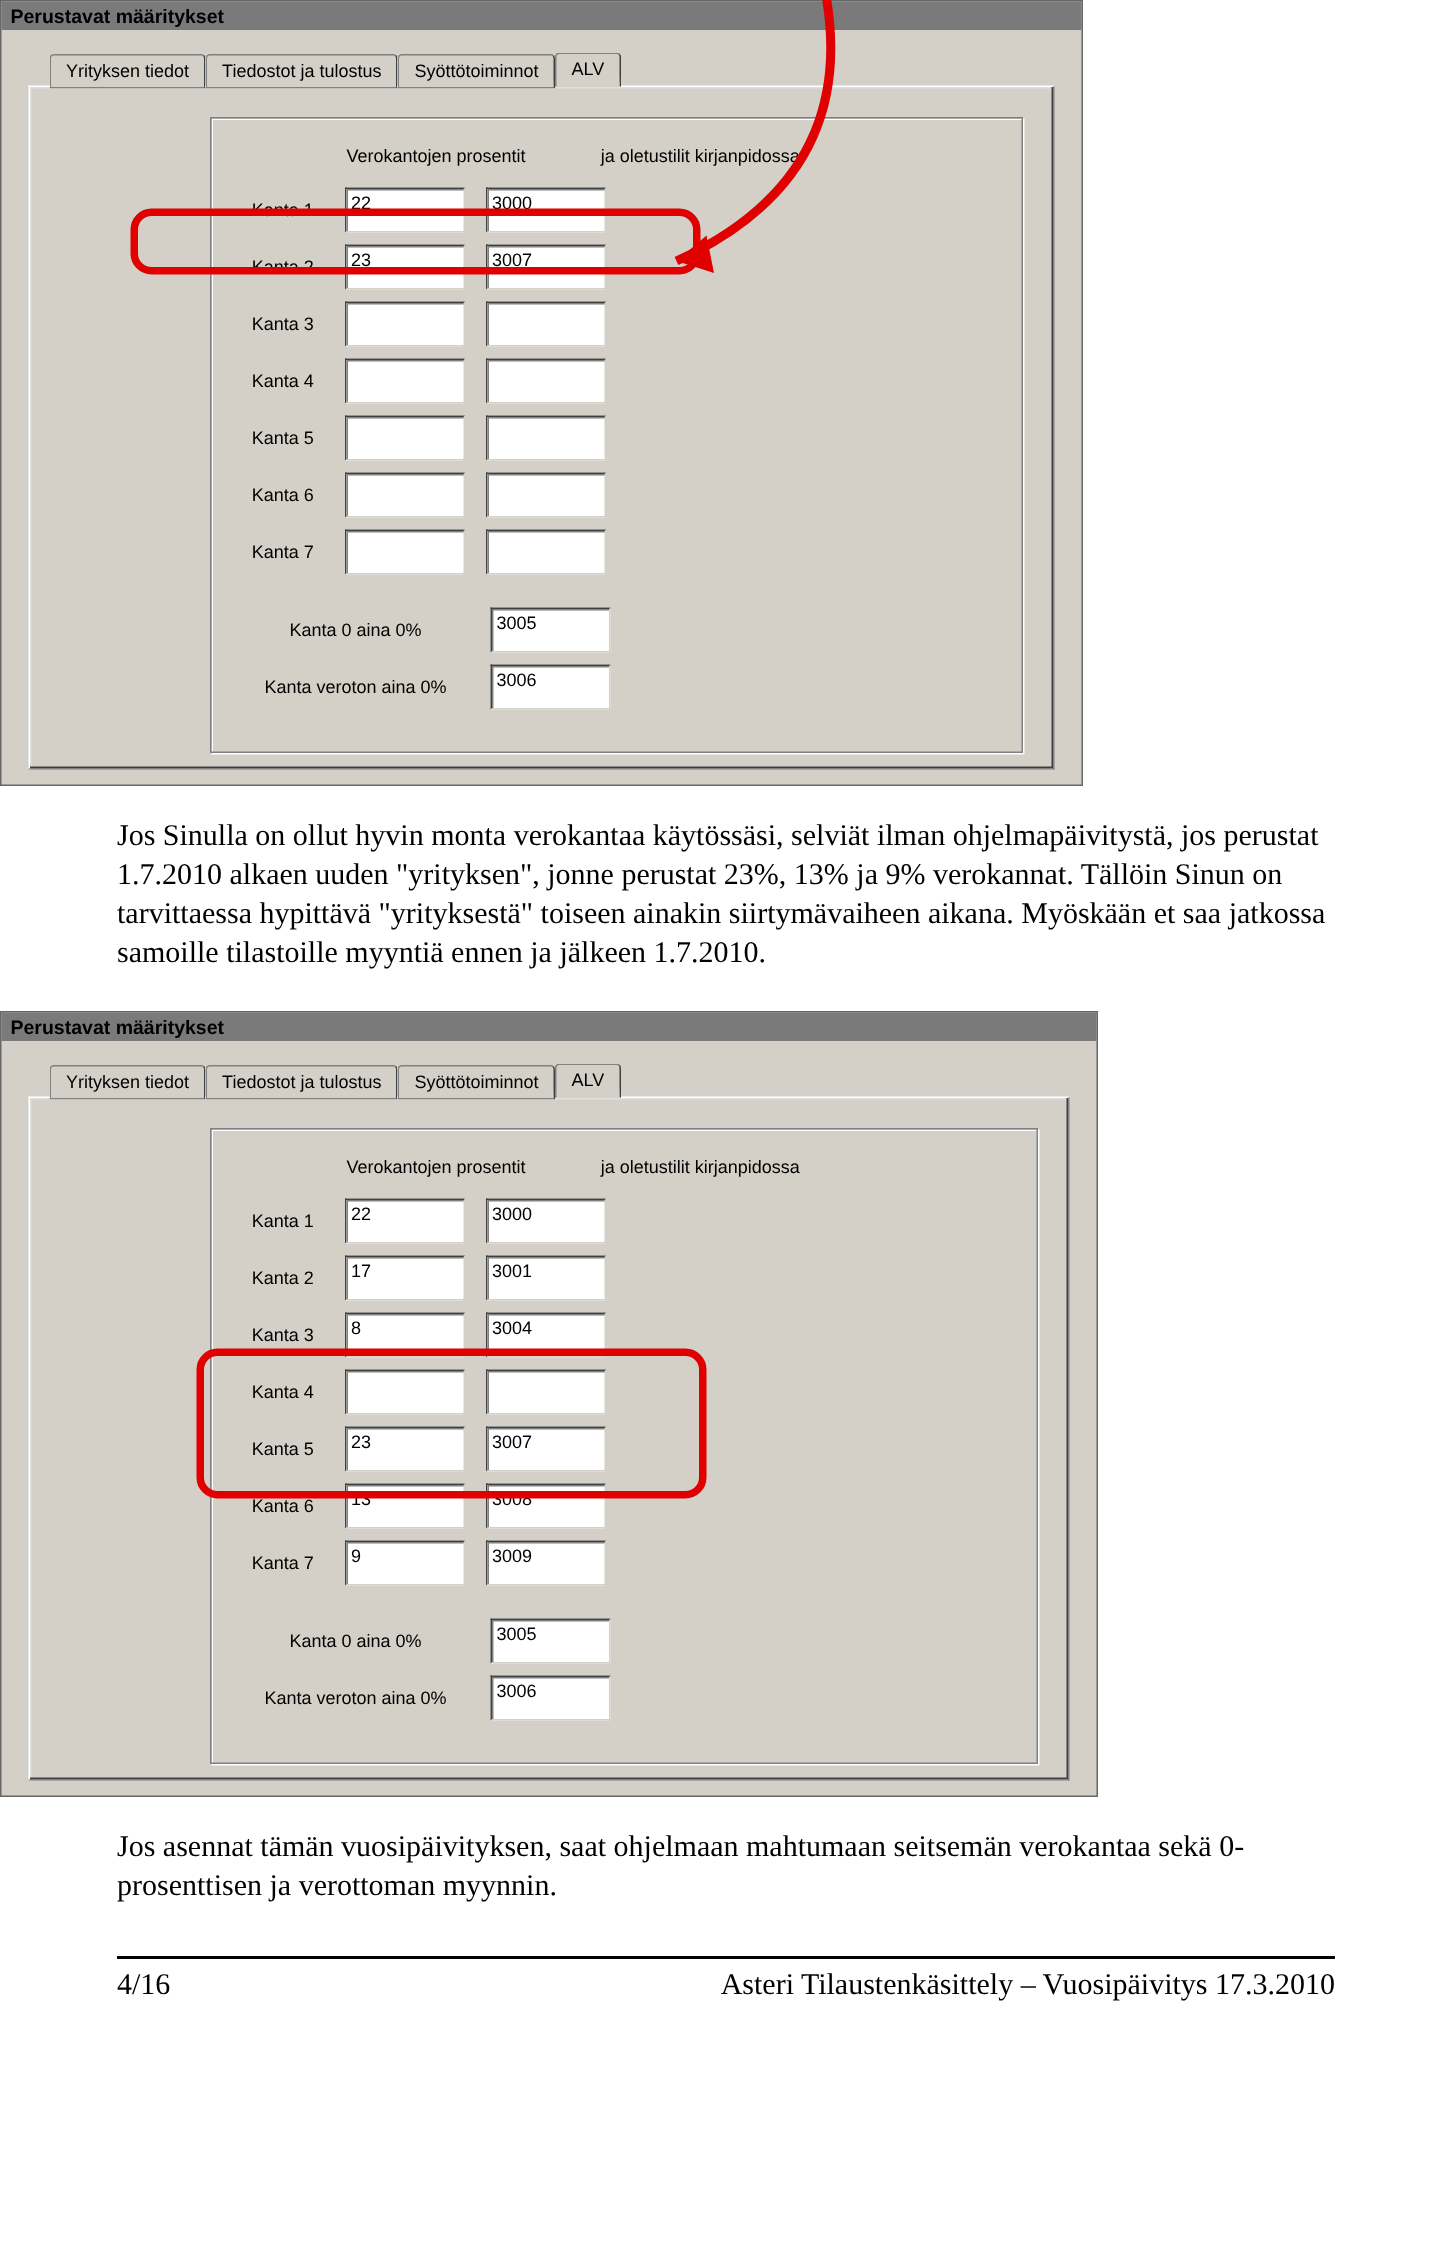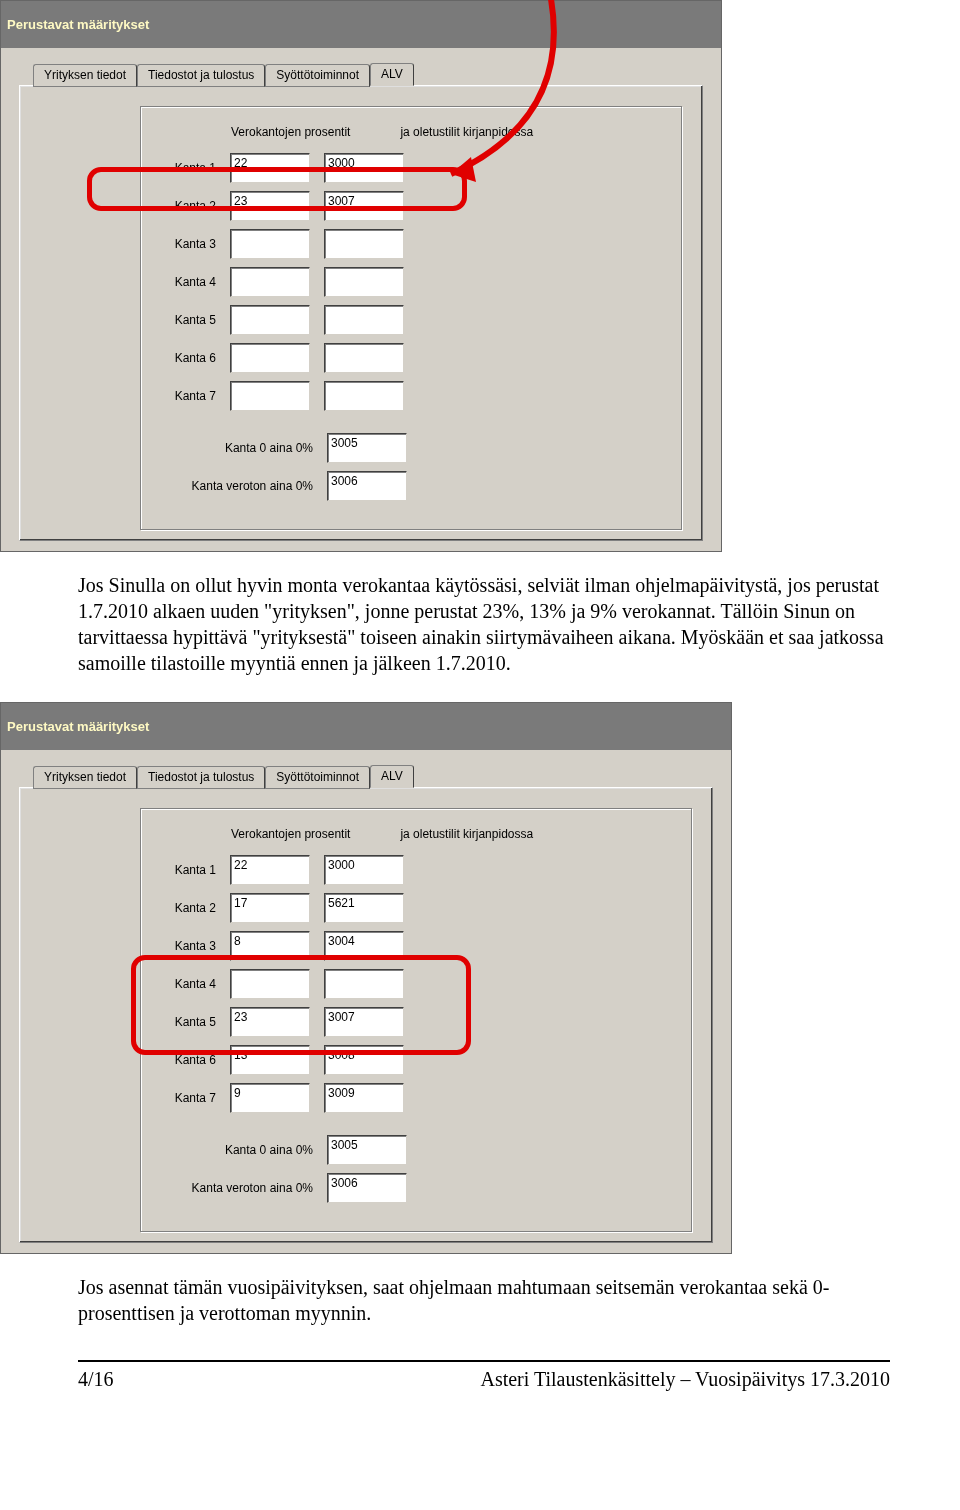--- a/index.html
+++ b/index.html
@@ -18,24 +18,24 @@
     background: #d4d0c8;
     border: 1px solid #666;
     font-family: Tahoma, "MS Sans Serif", sans-serif;
     font-size: 13px;
     color: #000;
     position: relative;
     margin: 0 0 20px 0;
   }
   .titlebar {
     background: #7a7a7a;
-    color: #fef9c3;
+    color: #000000;
     font-weight: bold;
     font-size: 13px;
-    padding: 16px 6px;
+    padding: 2px 6px;
   }
   .client {
     padding: 14px 18px 10px 18px;
   }
   .tabrow {
     display: flex;
     align-items: flex-start;
     margin-left: 14px;
   }
   .tab {
@@ -80,21 +80,21 @@
   }
   .row {
     display: flex;
     align-items: center;
     gap: 14px;
     margin-bottom: 8px;
   }
   .rowlbl {
     width: 55px;
     font-size: 12px;
-    text-align: right;
+    text-align: center;
   }
   .rowlbl.wide {
     width: 152px;
   }
   .inp {
     width: 80px;
     height: 30px;
     background: #fff;
     border: 1px solid #404040;
     border-right-color: #d4d0c8;
@@ -226,21 +226,21 @@
             <span class="ch">ja oletustilit kirjanpidossa</span>
           </div>
           <div class="row">
             <span class="rowlbl">Kanta 1</span>
             <div class="inp">22</div>
             <div class="inp">3000</div>
           </div>
           <div class="row">
             <span class="rowlbl">Kanta 2</span>
             <div class="inp">17</div>
-            <div class="inp">5621</div>
+            <div class="inp">3001</div>
           </div>
           <div class="row">
             <span class="rowlbl">Kanta 3</span>
             <div class="inp">8</div>
             <div class="inp">3004</div>
           </div>
           <div class="row">
             <span class="rowlbl">Kanta 4</span>
             <div class="inp"></div>
             <div class="inp"></div>

